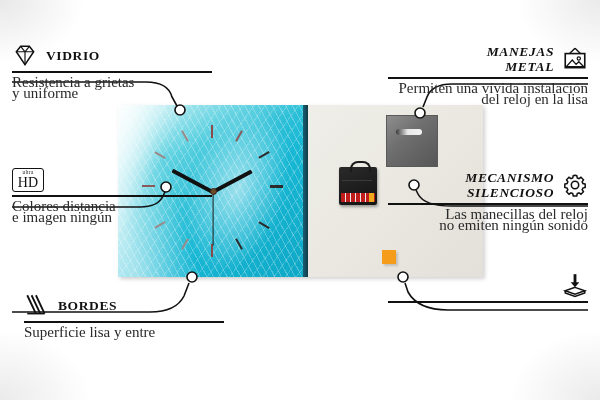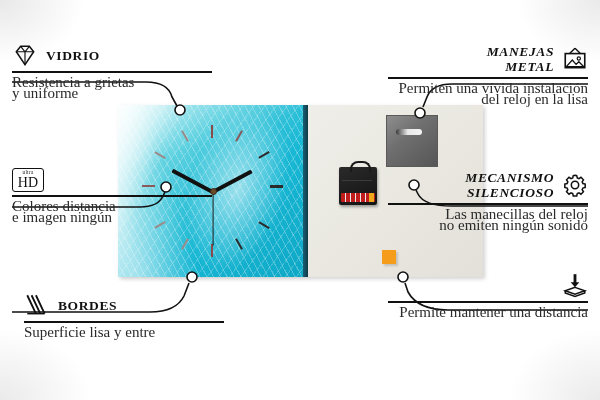--- a/index.html
+++ b/index.html
@@ -257,17 +257,17 @@
         <svg viewBox="0 0 24 24">
             <path d="M12 2 V11" stroke="#111" stroke-width="2.6"></path>
             <path d="M8 9.5 L12 14 L16 9.5 Z" fill="#111"></path>
             <path d="M12 14.2 L21 17.3 L12 20.4 L3 17.3 Z" fill="none" stroke="#111" stroke-width="1.4"></path>
             <path d="M3 17.3 v2.1 L12 22.5 L21 19.4 v-2.1" fill="none" stroke="#111" stroke-width="1.4"></path>
           </svg>
       </span>
     </div>
     <div class="rule"></div>
     <div class="desc">
-      <span>Permite mantener una distancia</span><br>
+      <br>
     </div>
   </div>
 
 </div>
 
 </body></html>

